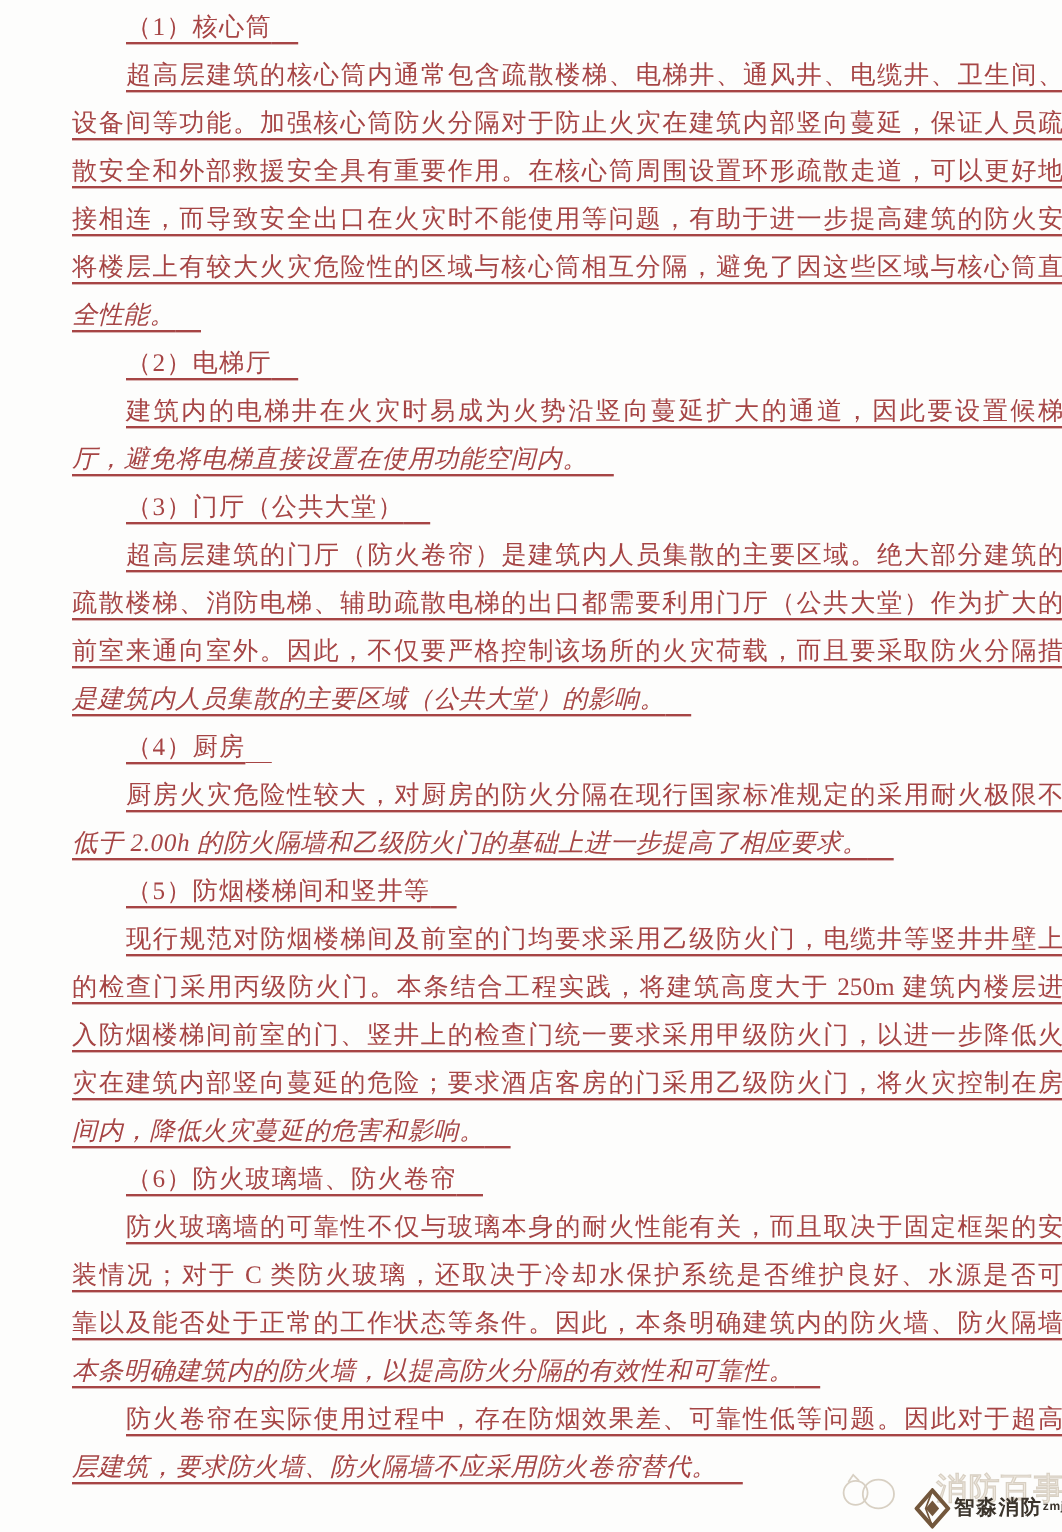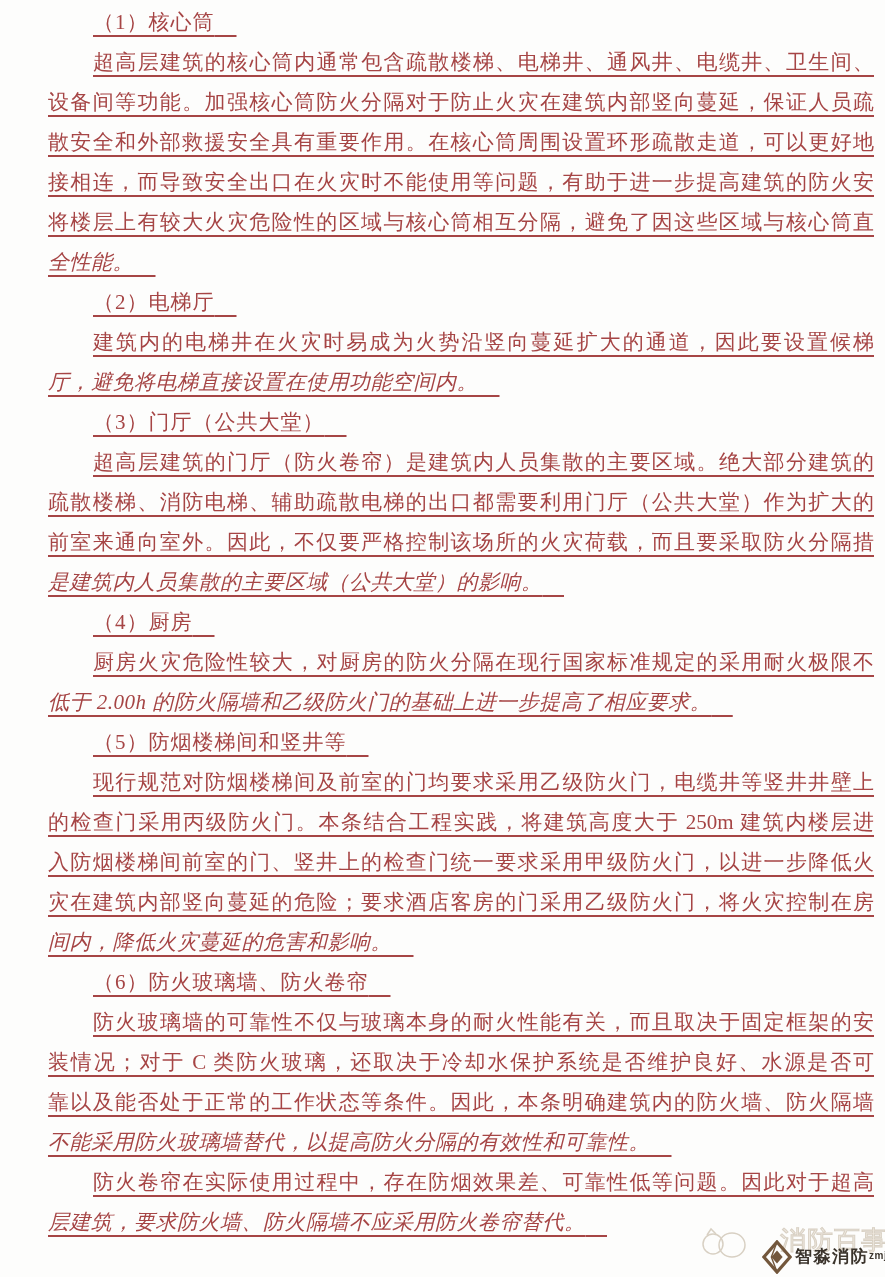--- a/index.html
+++ b/index.html
@@ -6,21 +6,21 @@
   .page {
     position: relative;
     width: 885px;
     height: 1277px;
     background: #fdfdfc;
     overflow: hidden;
     font-family: "Liberation Serif", "DejaVu Serif", serif;
   }
   .doc {
     position: absolute;
-    left: 48px;
+    left: 60px;
     top: 2px;
     width: 826px;
   }
   .line {
     height: 40px;
     line-height: 40px;
     font-size: 21px;
     color: #a64545;
     white-space: nowrap;
   }
@@ -112,21 +112,21 @@
       <div class="line heading"><span class="txt">（5）防烟楼梯间和竖井等</span></div>
       <div class="line para-first"><span class="txt">现行规范对防烟楼梯间及前室的门均要求采用乙级防火门，电缆井等竖井井壁上</span></div>
       <div class="line para-full"><span class="txt">的检查门采用丙级防火门。本条结合工程实践，将建筑高度大于 250m 建筑内楼层进</span></div>
       <div class="line para-full"><span class="txt">入防烟楼梯间前室的门、竖井上的检查门统一要求采用甲级防火门，以进一步降低火</span></div>
       <div class="line para-full"><span class="txt">灾在建筑内部竖向蔓延的危险；要求酒店客房的门采用乙级防火门，将火灾控制在房</span></div>
       <div class="line para-end"><span class="txt">间内，降低火灾蔓延的危害和影响。</span></div>
       <div class="line heading"><span class="txt">（6）防火玻璃墙、防火卷帘</span></div>
       <div class="line para-first"><span class="txt">防火玻璃墙的可靠性不仅与玻璃本身的耐火性能有关，而且取决于固定框架的安</span></div>
       <div class="line para-full"><span class="txt">装情况；对于 C 类防火玻璃，还取决于冷却水保护系统是否维护良好、水源是否可</span></div>
       <div class="line para-full"><span class="txt">靠以及能否处于正常的工作状态等条件。因此，本条明确建筑内的防火墙、防火隔墙</span></div>
-      <div class="line para-end"><span class="txt">不能采用防火玻璃墙替代，以提高防火分隔的有效性和可靠性。</span></div>
+      <div class="line para-end"><span class="txt">本条明确建筑内的防火墙，以提高防火分隔的有效性和可靠性。</span></div>
       <div class="line para-first"><span class="txt">防火卷帘在实际使用过程中，存在防烟效果差、可靠性低等问题。因此对于超高</span></div>
       <div class="line para-end"><span class="txt">层建筑，要求防火墙、防火隔墙不应采用防火卷帘替代。</span></div>
     </div>
 
   <span class="wm-mascot">
     <svg width="46" height="32" viewBox="0 0 46 32">
       <path d="M6 8 L10 2 L15 7" fill="none" stroke="#d8d0c3" stroke-width="1.5"></path>
       <ellipse cx="12" cy="17" rx="10" ry="10" fill="none" stroke="#d8d0c3" stroke-width="1.5"></ellipse>
       <ellipse cx="31" cy="18" rx="13" ry="12" fill="none" stroke="#d8d0c3" stroke-width="1.5"></ellipse>
     </svg>

